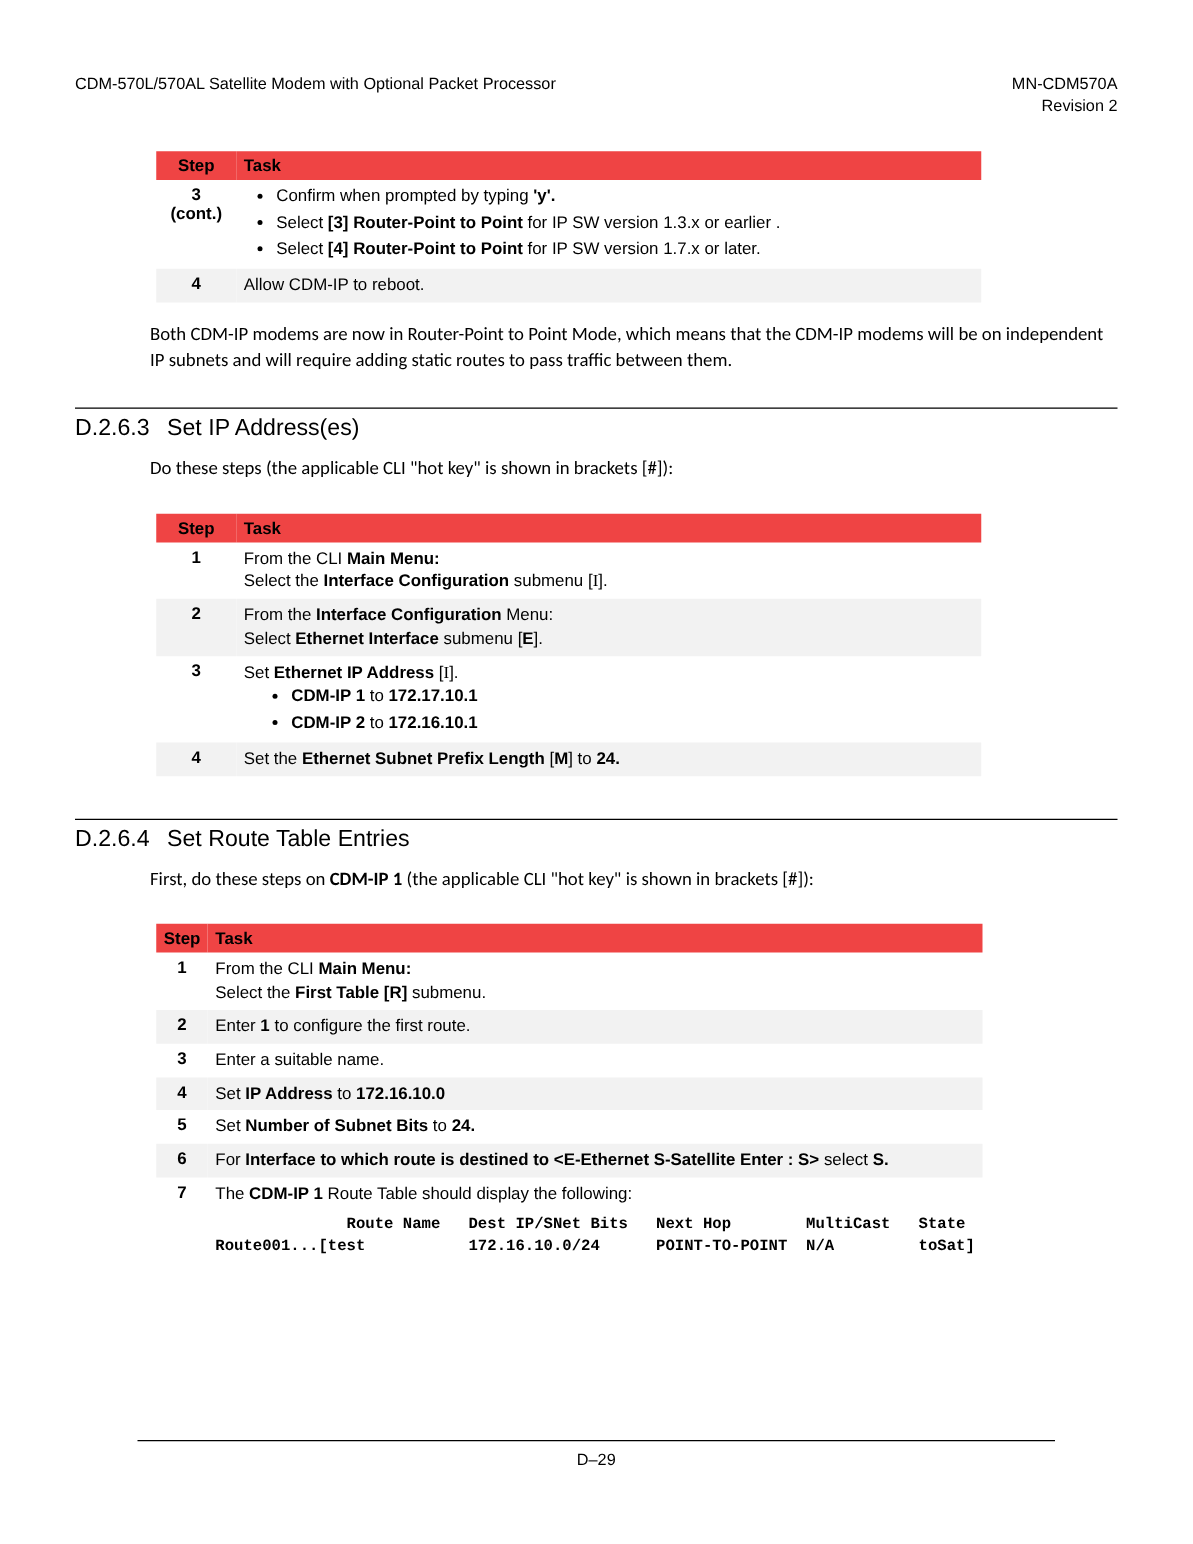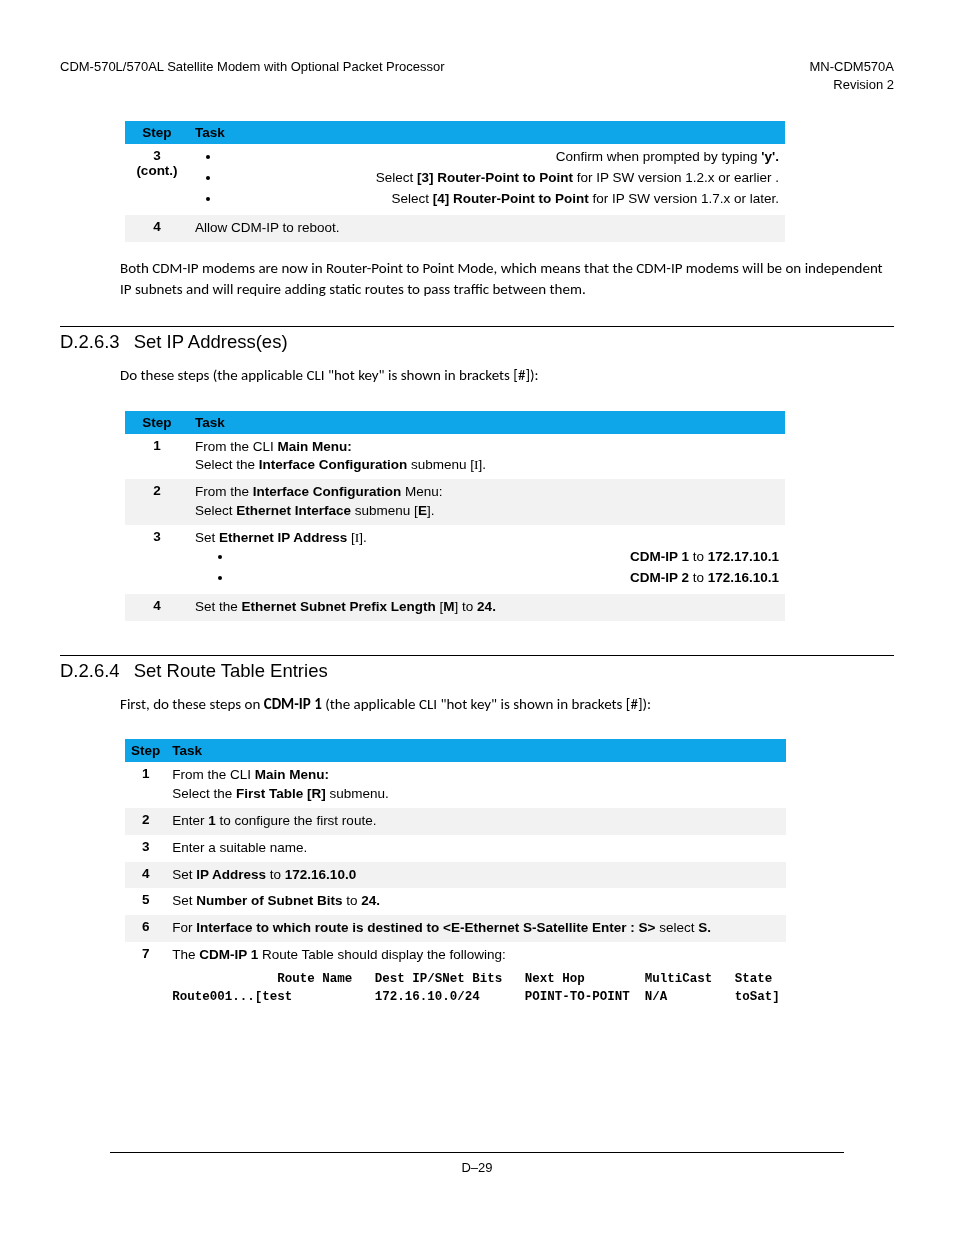--- a/index.html
+++ b/index.html
@@ -30,21 +30,21 @@
   
   .stepTable {
     margin-left: 65px;
     margin-right: 0;
     width: 660px;
     border-collapse: collapse;
     font-family: Arial, sans-serif;
     font-size: 13.5px;
   }
   .stepTable th {
-    background: #0ea5e9;
+    background: #ef4444;
     font-weight: bold;
     text-align: left;
     padding: 4px 6px;
     vertical-align: top;
   }
   .stepTable th.stepCol { width: 52px; text-align: center; }
   .stepTable td {
     padding: 4px 6px;
     vertical-align: top;
   }
@@ -53,21 +53,21 @@
     font-weight: bold;
   }
   .stepTable td.taskCell { line-height: 1.4; }
   .stripe { background: #f2f2f2; }
 
   ul.bullets {
     list-style: disc;
     margin: 0;
     padding-left: 26px;
   }
-  ul.bullets li { margin: 0 0 2px 0; text-align: right; }
+  ul.bullets li { margin: 0 0 2px 0; }
 
   .bodyText {
     margin: 16px 0 24px 60px;
     line-height: 1.42;
     font-size: 15px;
   }
 
   .sectionRule {
     border: 0;
     border-top: 1px solid #000;
@@ -130,21 +130,21 @@
     </thead>
     <tbody>
       <tr>
         <td class="stepNum">3 (cont.)</td>
         <td class="taskCell">
           <ul class="bullets">
             <li>
               <span>Confirm when prompted by typing </span><b>'y'.</b><span></span>
             </li>
             <li>
-              <span>Select </span><b>[3] Router-Point to Point</b><span> for IP SW version 1.2.x or earlier .</span>
+              <span>Select </span><b>[3] Router-Point to Point</b><span> for IP SW version 1.3.x or earlier .</span>
             </li>
             <li>
               <span>Select </span><b>[4] Router-Point to Point</b><span>  for IP SW version 1.7.x or later.</span>
             </li>
           </ul>
         </td>
       </tr>
       <tr class="stripe">
         <td class="stepNum">4</td>
         <td class="taskCell">Allow CDM-IP to reboot.</td>

